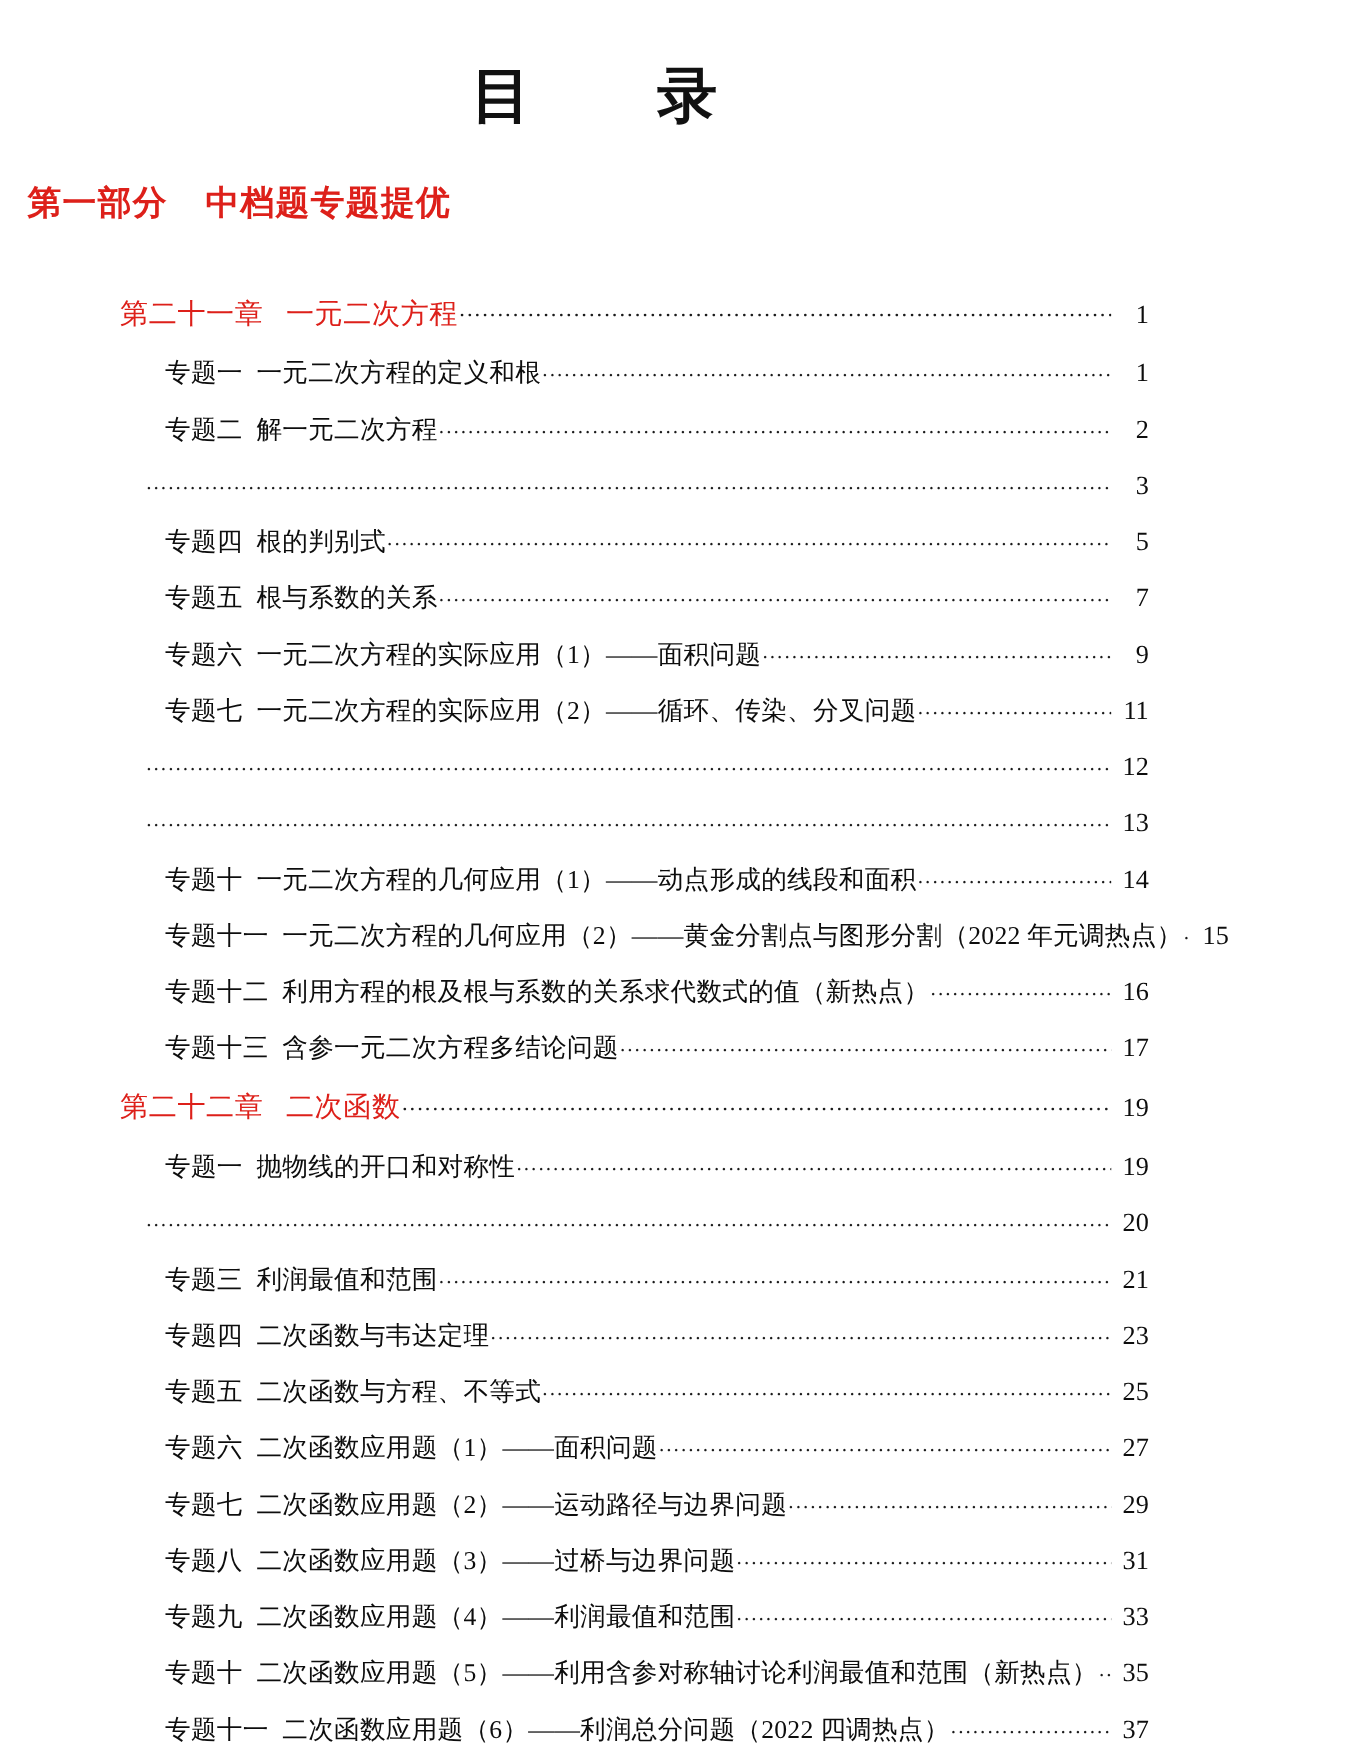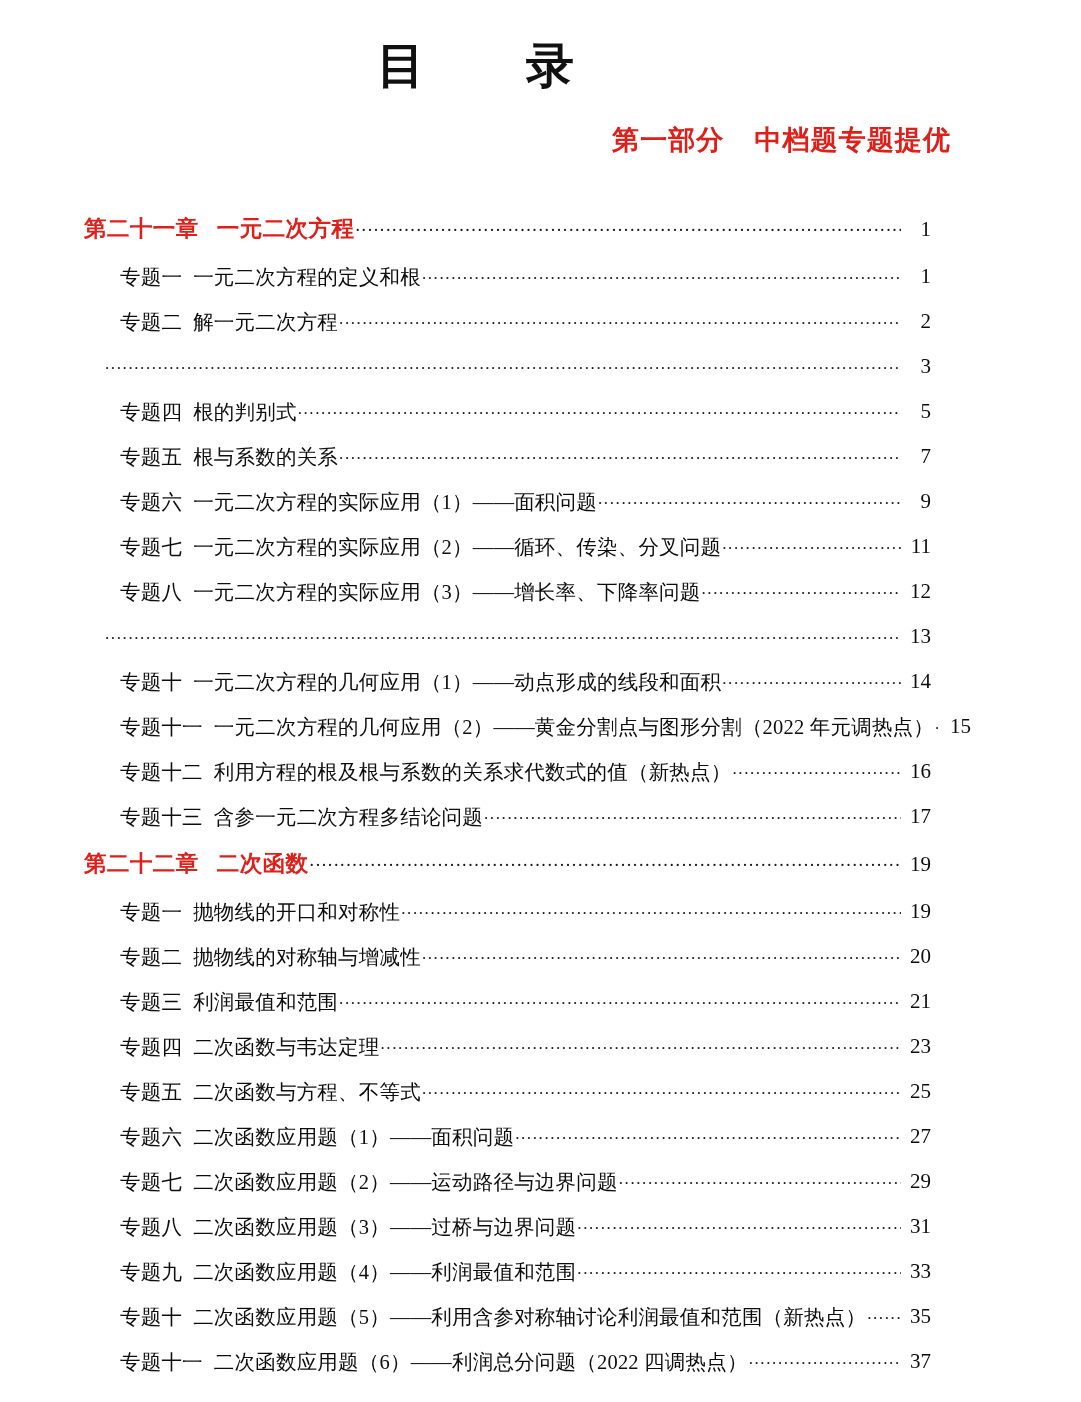--- a/index.html
+++ b/index.html
@@ -13,45 +13,45 @@
     font-family: "Liberation Serif", "DejaVu Serif", serif;
     color: #000000;
     position: relative;
     overflow: hidden;
   }
 
   .page {
     width: 951px;
     height: 1402px;
     box-sizing: border-box;
-    padding: 0;
+    padding: 12px;
     position: relative;
   }
 
   
   .doc-title {
     text-align: center;
     font-size: 48px;
     font-weight: bold;
     letter-spacing: 0.55em;
     text-indent: 0.55em;
     color: #111111;
     margin: 0;
     padding-top: 36px;
     line-height: 1.25;
     font-family: "Liberation Serif", "DejaVu Serif", serif;
   }
 
   
   .part-header {
-    text-align: right;
+    text-align: left;
     font-size: 27px;
     font-weight: bold;
     color: #dd201a;
-    margin: 0;
+    margin: 10px;
     padding-top: 26px;
     letter-spacing: 0.04em;
     font-family: "Liberation Serif", "DejaVu Serif", serif;
   }
   .part-header .gap {
     display: inline-block;
     width: 30px;
   }
 
   
@@ -72,21 +72,21 @@
   }
 
   
   .toc-row.chapter {
     padding-left: 84px;
     height: 48px;
     margin-bottom: 2px;
   }
   .toc-row.chapter .label {
     color: #dd201a;
-    font-weight: bold;
+    font-weight: normal;
     font-size: 22.5px;
     white-space: nowrap;
     letter-spacing: 0.02em;
   }
   .toc-row.chapter .label .sep {
     display: inline-block;
     width: 18px;
   }
 
   
@@ -184,21 +184,20 @@
         <span class="label"><span>专题六</span><span class="sep"></span><span>一元二次方程的实际应用（1）——面积问题</span></span>
         <span class="leader">...........................................................................................................................................</span>
         <span class="pageno">9</span>
       </li>
       <li class="toc-row topic">
         <span class="label"><span>专题七</span><span class="sep"></span><span>一元二次方程的实际应用（2）——循环、传染、分叉问题</span></span>
         <span class="leader">...........................................................................................................................................</span>
         <span class="pageno">11</span>
       </li>
       <li class="toc-row topic">
-        <span class="label"><span>专题八</span><span class="sep"></span><span>一元二次方程的实际应用（3）——增长率、下降率问题</span></span>
         <span class="leader">...........................................................................................................................................</span>
         <span class="pageno">12</span>
       </li>
       <li class="toc-row topic">
         <span class="leader">...........................................................................................................................................</span>
         <span class="pageno">13</span>
       </li>
       <li class="toc-row topic">
         <span class="label"><span>专题十</span><span class="sep"></span><span>一元二次方程的几何应用（1）——动点形成的线段和面积</span></span>
         <span class="leader">...........................................................................................................................................</span>
@@ -223,21 +222,20 @@
         <span class="label"><span>第二十二章</span><span class="sep"></span><span>二次函数</span></span>
         <span class="leader">...........................................................................................................................................</span>
         <span class="pageno">19</span>
       </li>
       <li class="toc-row topic">
         <span class="label"><span>专题一</span><span class="sep"></span><span>抛物线的开口和对称性</span></span>
         <span class="leader">...........................................................................................................................................</span>
         <span class="pageno">19</span>
       </li>
       <li class="toc-row topic">
-        <span class="label"><span>专题二</span><span class="sep"></span><span>抛物线的对称轴与增减性</span></span>
         <span class="leader">...........................................................................................................................................</span>
         <span class="pageno">20</span>
       </li>
       <li class="toc-row topic">
         <span class="label"><span>专题三</span><span class="sep"></span><span>利润最值和范围</span></span>
         <span class="leader">...........................................................................................................................................</span>
         <span class="pageno">21</span>
       </li>
       <li class="toc-row topic">
         <span class="label"><span>专题四</span><span class="sep"></span><span>二次函数与韦达定理</span></span>

